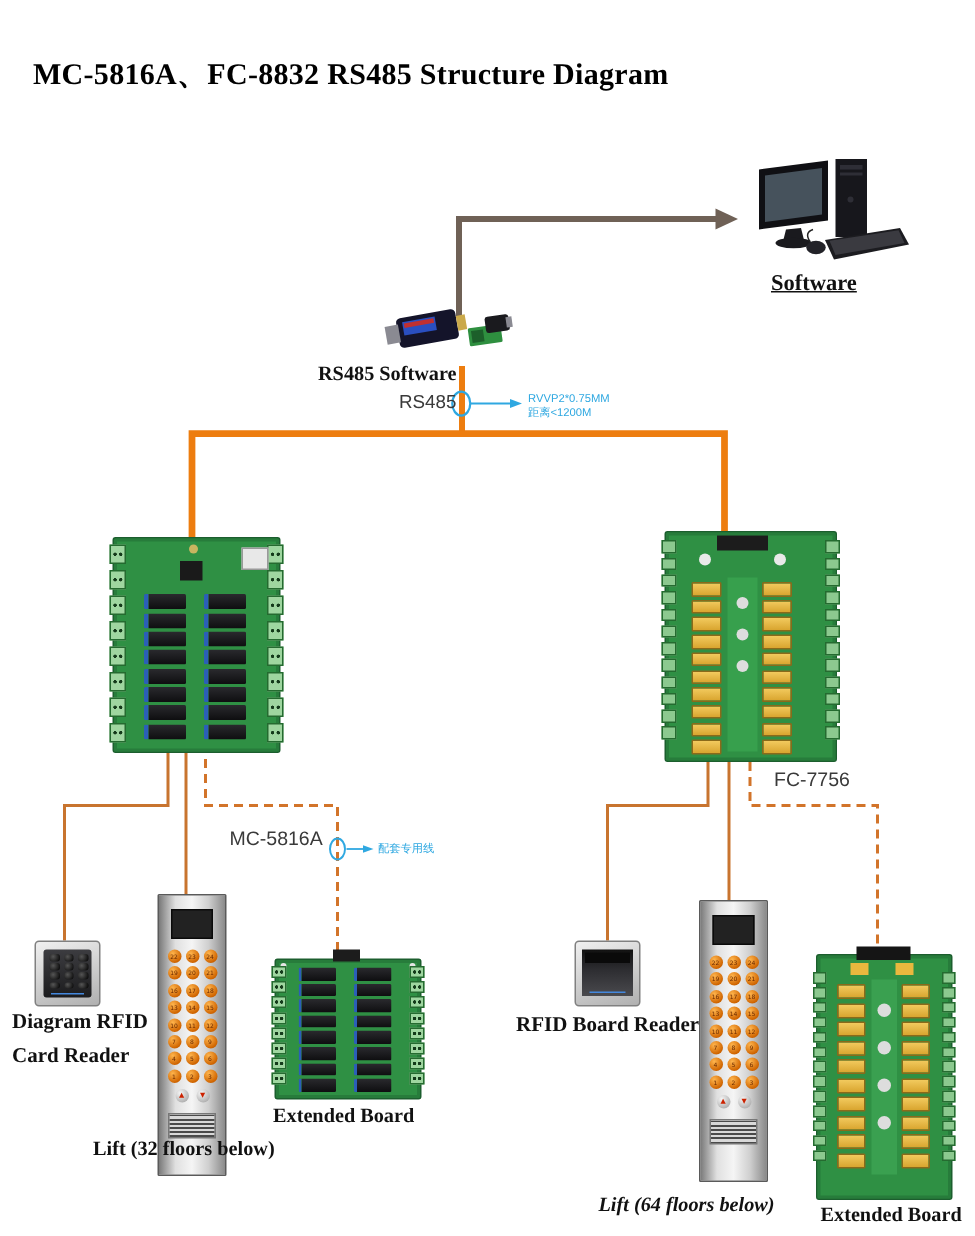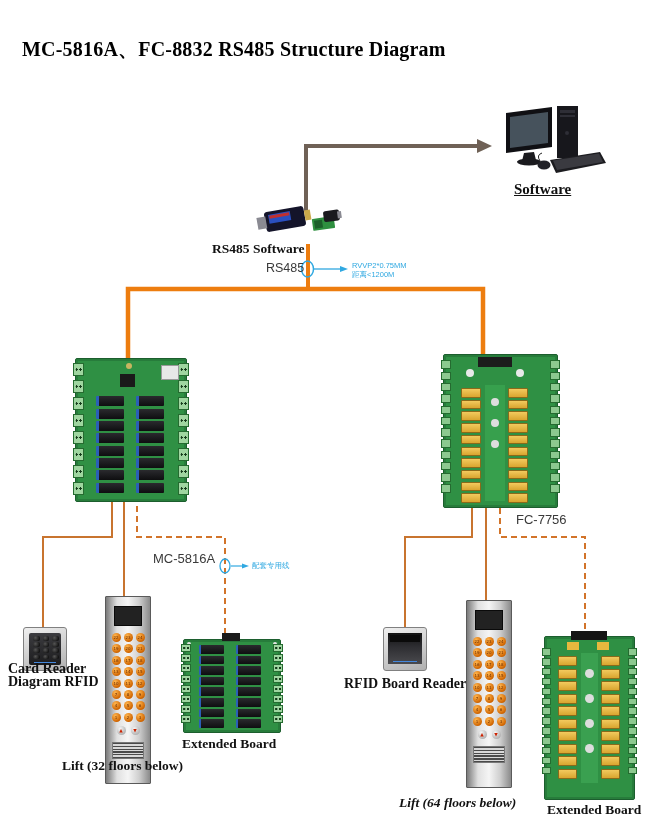--- a/index.html
+++ b/index.html
@@ -293,21 +293,21 @@
           <div class="key"></div>
           <div class="key"></div>
           <div class="key"></div>
           <div class="key"></div>
           <div class="key"></div>
         </div>
       <div class="reader-blue"></div>
     </div>
   </div>
   <div class="lbl-serif med" style="left:8px;top:674px;">Diagram RFID</div>
-  <div class="lbl-serif med" style="left:8px;top:661px;text-align:right;">Card Reader</div>
+  <div class="lbl-serif med" style="left:8px;top:697px;text-align:right;">Card Reader</div>
 
   <div class="lift" style="left:105px;top:596px;">
     <div class="lift-display"></div>
     <div class="lift-buttons">
         <div class="lift-btn">22</div>
         <div class="lift-btn">23</div>
         <div class="lift-btn">24</div>
         <div class="lift-btn">19</div>
         <div class="lift-btn">20</div>
         <div class="lift-btn">21</div>

